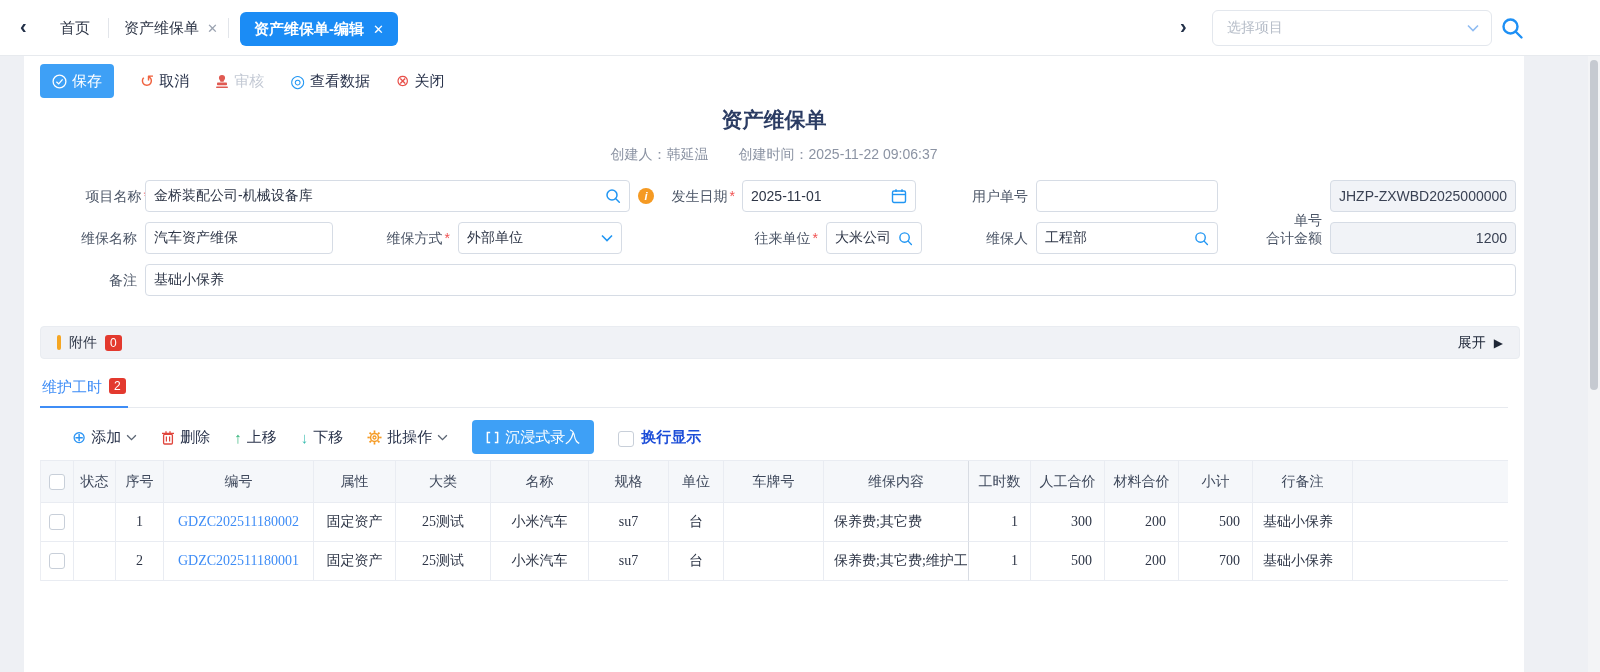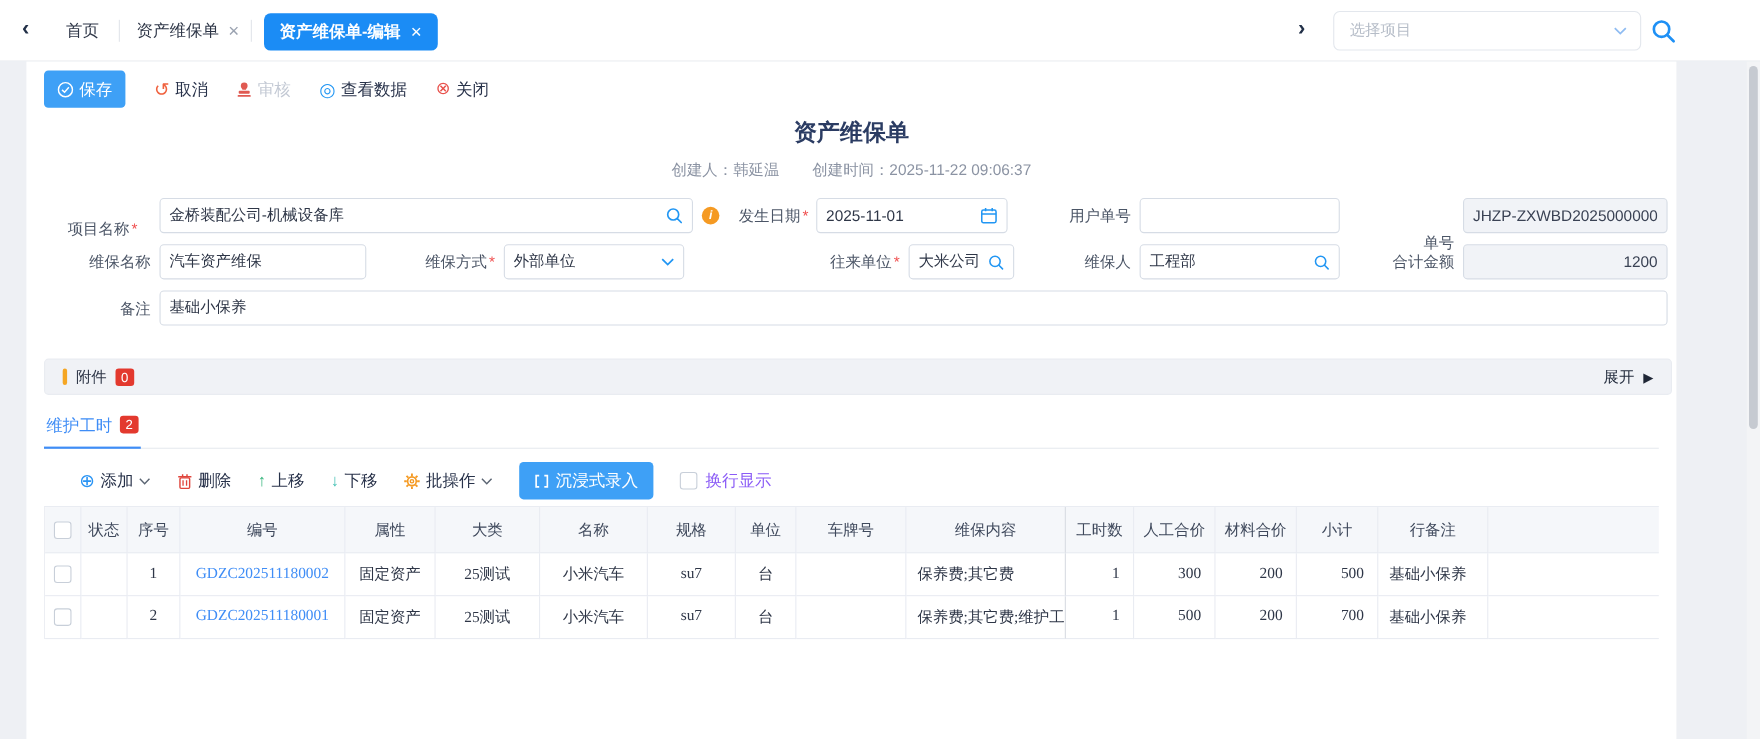--- a/index.html
+++ b/index.html
@@ -61,21 +61,21 @@
   
   .detail-tabline { position:absolute; left:16px; top:322px; width:1468px; height:30px; border-bottom:1px solid #e7eaef; }
   .detail-tab { position:absolute; left:0; top:0; height:30px; display:flex; align-items:flex-start; gap:7px; color:#3f8df6; font-size:15px; cursor:pointer; border-bottom:2px solid #3f8df6; padding:0 2px 6px 2px; }
 
   
   .grid-toolbar { position:absolute; left:48px; top:364px; height:34px; display:flex; align-items:center; gap:24px; }
   .gbtn { display:flex; align-items:center; gap:5px; font-size:15px; color:#28324a; cursor:pointer; background:none; border:none; font-family:inherit; }
   .ico-plus { color:#2a94f4; font-size:17px; line-height:1; }
   .chev { display:inline-block; }
   .btn-immersive { height:34px; background:#3ea0f6; color:#fff; border:none; border-radius:4px; padding:0 14px; font-size:15px; display:flex; align-items:center; gap:6px; cursor:pointer; font-family:inherit; }
-  .wrap-check { display:flex; align-items:center; gap:7px; color:#8b5cf6; font-size:15px; cursor:pointer; }
+  .wrap-check { display:flex; align-items:flex-end; gap:7px; color:#1d4ed8; font-size:15px; cursor:pointer;font-weight:bold; }
   .cbox { width:16px; height:16px; border:1px solid #c8cfd9; border-radius:3px; background:#fff; }
 
   
   .grid { position:absolute; left:16px; top:404px; width:1468px; border-top:1px solid #e9ecf2; border-left:1px solid #eceef3; }
   .g-row { display:flex; width:100%; }
   .g-head { background:#f5f7fa; height:42px; }
   .g-head .g-cell { color:#3f495c; font-weight:500; }
   .g-body { background:#fff; height:39px; }
   .g-cell { border-right:1px solid #e9ecf2; border-bottom:1px solid #e9ecf2; display:flex; align-items:center; justify-content:center; padding:0 6px; overflow:hidden; white-space:nowrap; font-size:14px;font-family:Liberation Serif, serif; }
   .c-check{width:33px;} .c-status{width:42px;} .c-seq{width:48px;} .c-code{width:150px;}
@@ -171,21 +171,21 @@
       <span class="ico-close">⊗</span>
       <span>关闭</span>
     </button>
   </div>
 
   <div class="doc-title">资产维保单</div>
   <div class="doc-meta">
     <span>创建人：</span><span>韩延温</span><span class="gap"></span><span>创建时间：</span><span>2025-11-22 09:06:37</span>
   </div>
 
-  <span class="f-label req" style="left:4px; top:124px; width:97px;margin-top:12px;">项目名称</span>
+  <span class="f-label req" style="left:28px; top:124px; width:97px;">项目名称</span>
   <div class="f-input" style="left:121px; top:124px; width:485px;">
     <input value="金桥装配公司-机械设备库" style="">
     <span class="f-icon">
       <svg width="16" height="16" viewBox="0 0 16 16">
           <circle cx="7" cy="7" r="5" fill="none" stroke="#2196f3" stroke-width="1.5"></circle>
           <line x1="10.8" y1="10.8" x2="14.3" y2="14.3" stroke="#2196f3" stroke-width="1.5" stroke-linecap="round"></line>
         </svg>
     </span>
   </div>
   <span class="info-dot" style="left:614px; top:132px;">i</span>

